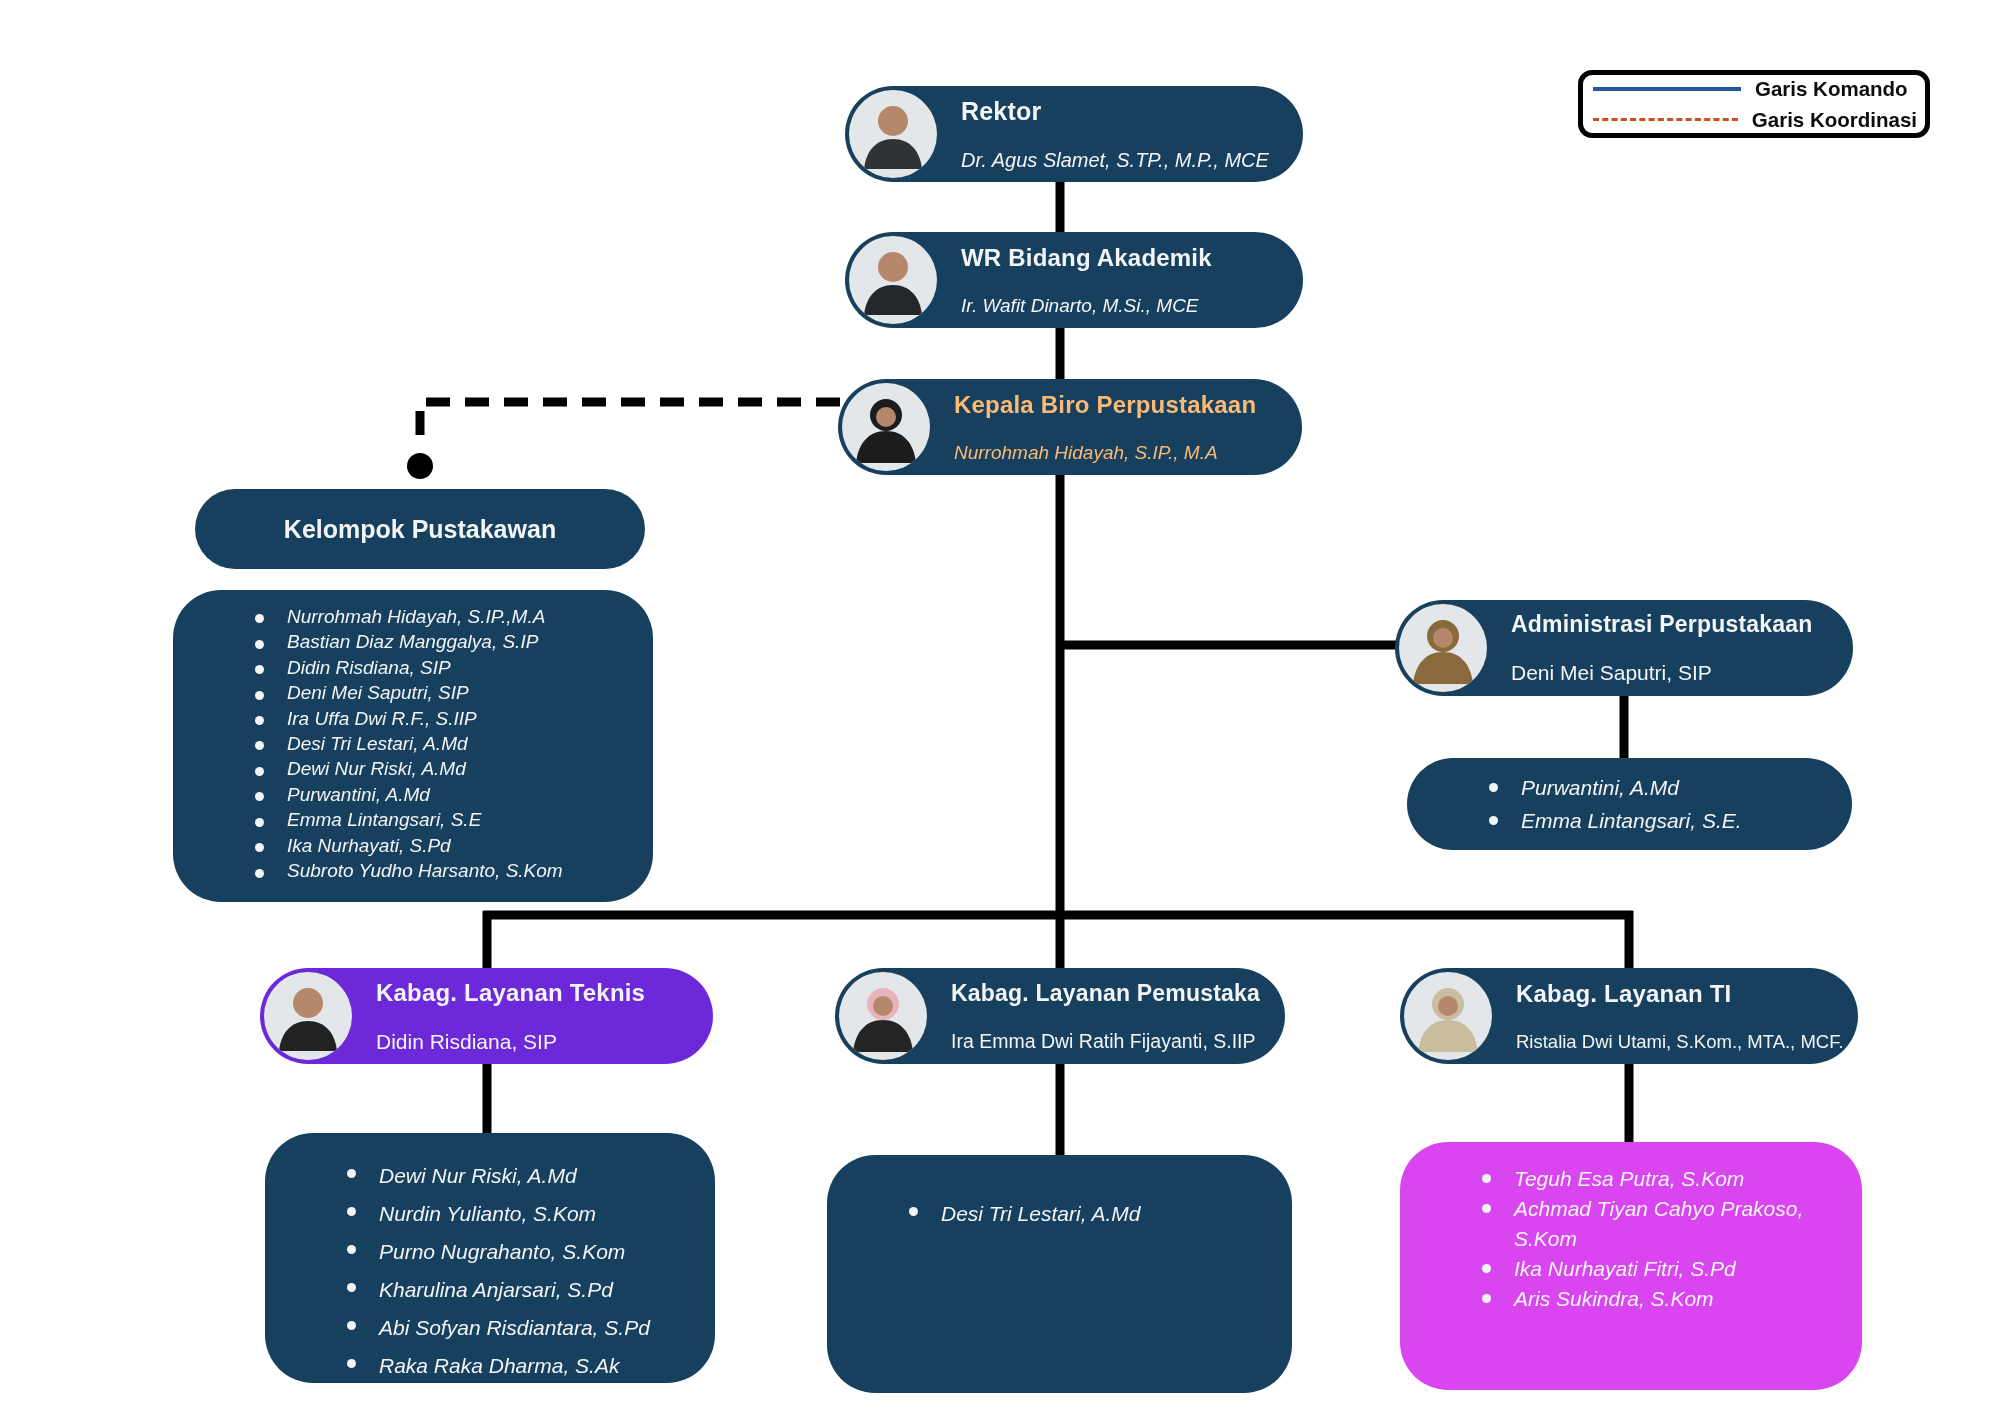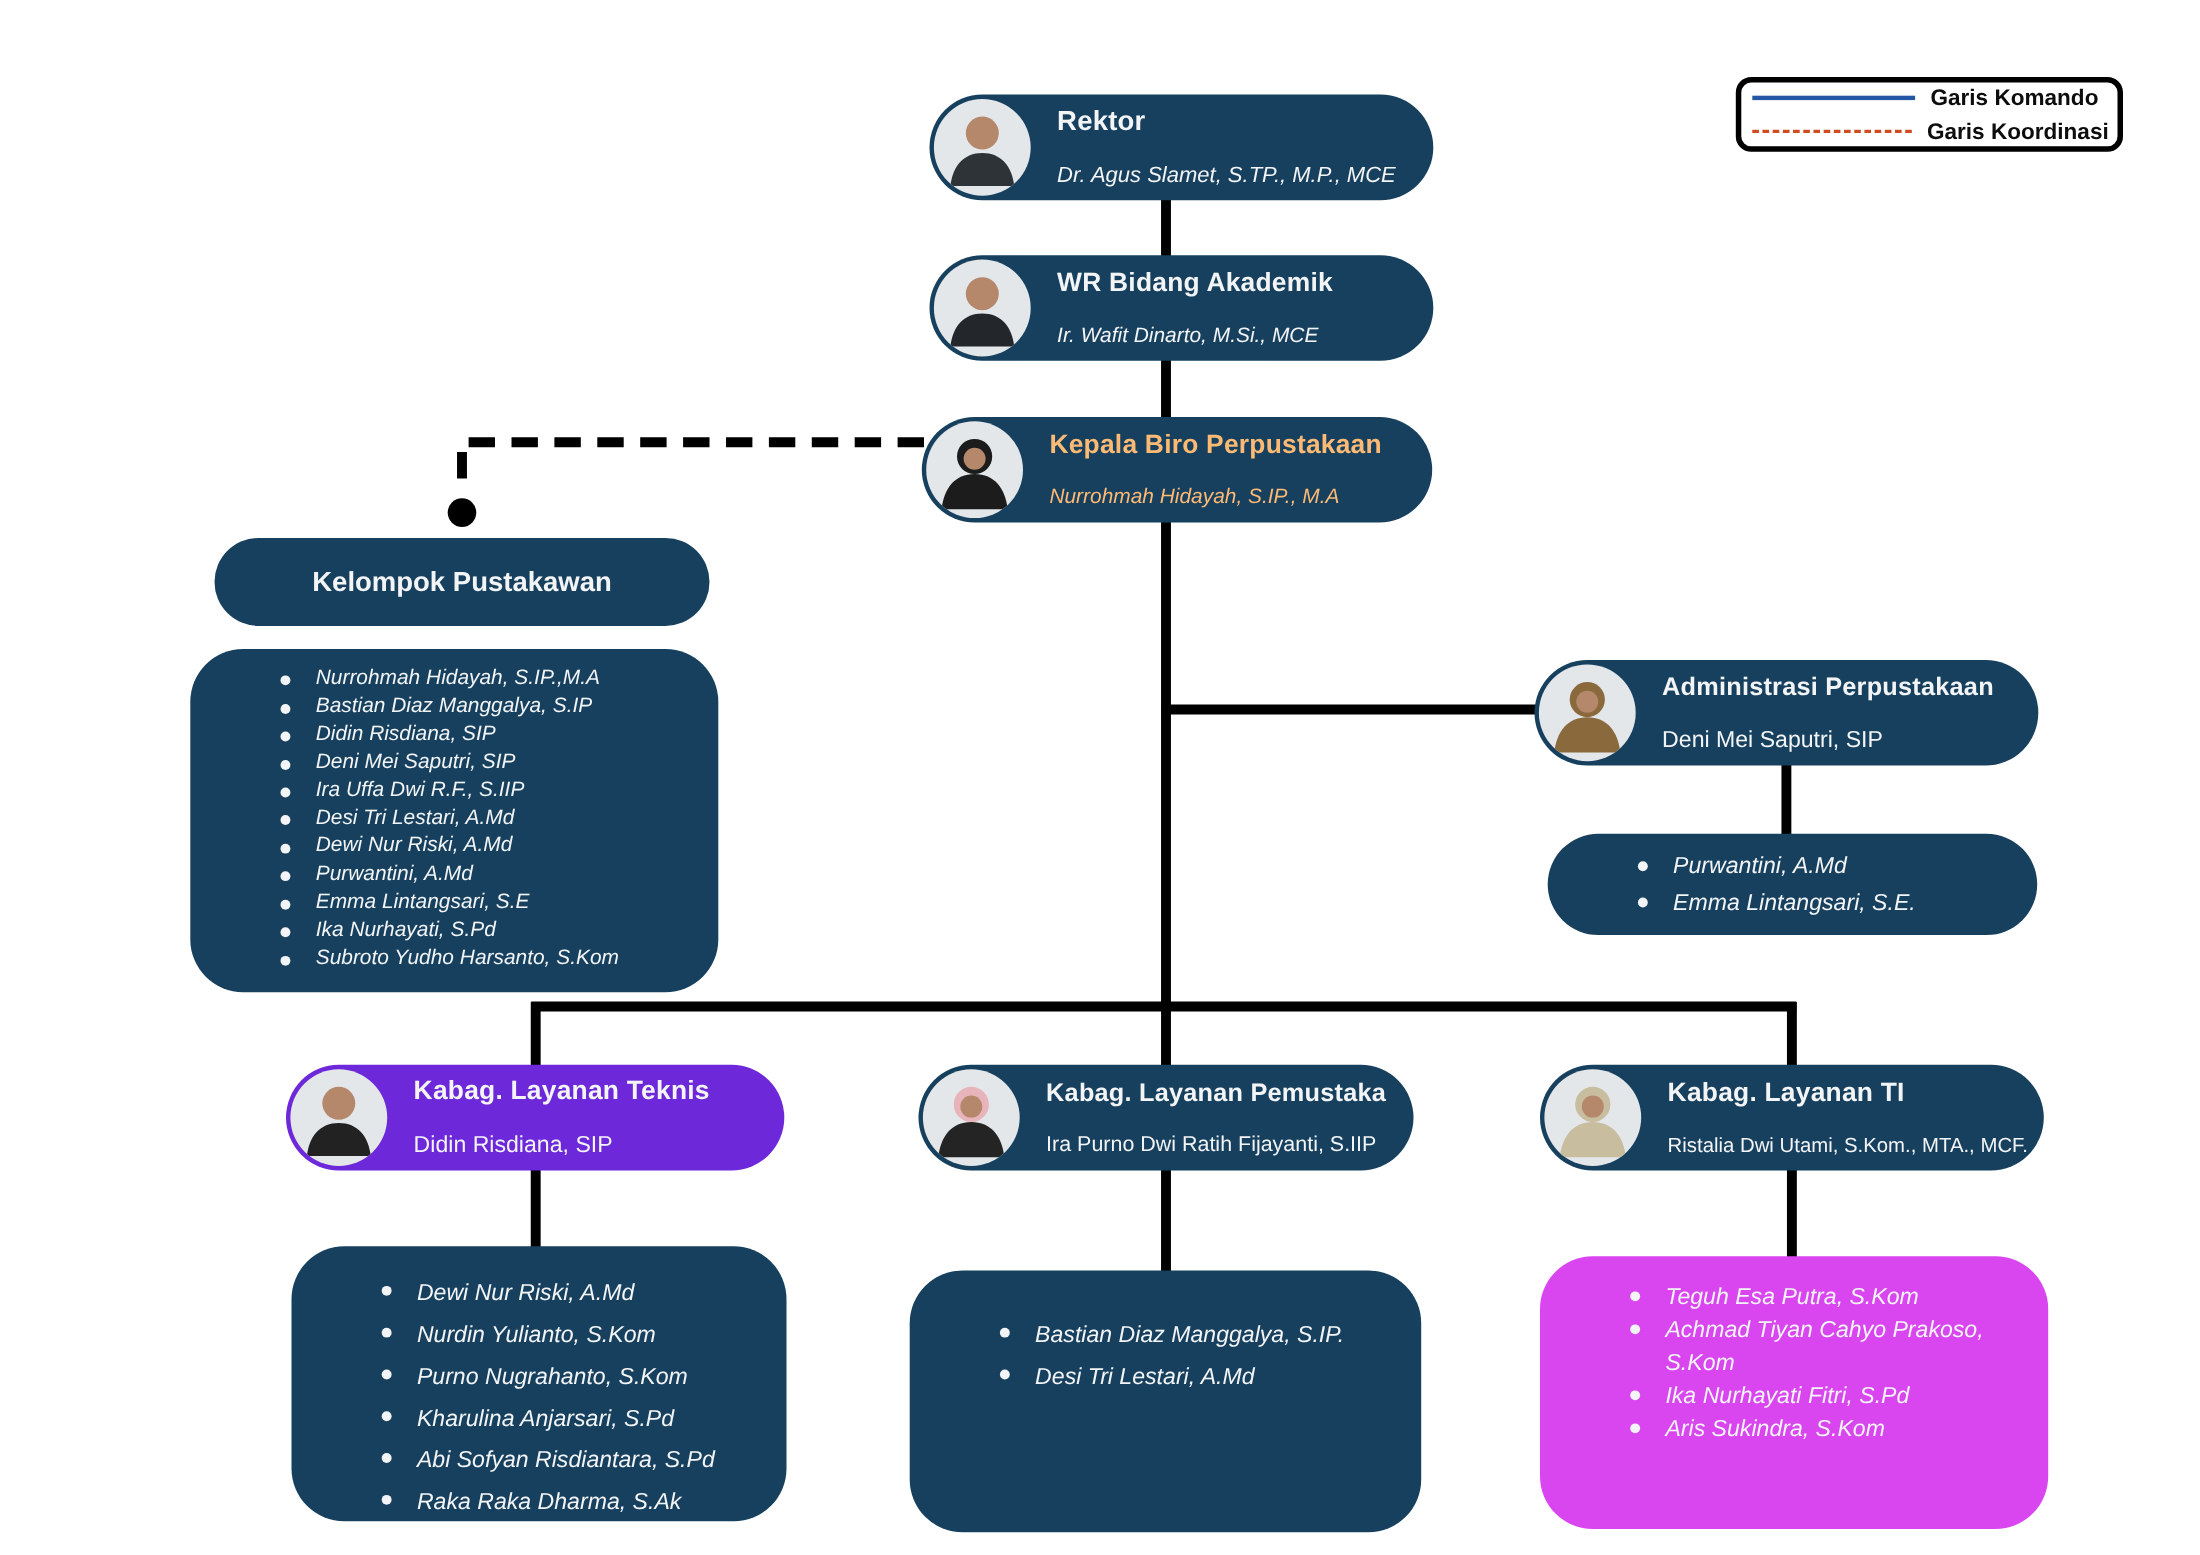--- a/index.html
+++ b/index.html
@@ -228,26 +228,25 @@
   <div class="card" id="card-pemustaka" style="background-color: rgb(23, 64, 94); color: rgb(242, 244, 246);">
     <div class="avatar">
       <svg viewBox="0 0 88 88">
         <circle cx="44" cy="32" r="16" fill="#e8b4bc"></circle>
         <circle cx="44" cy="34" r="10" fill="#b5876b"></circle>
         <path d="M44 48c-18 0-28 13-30 32h60c-2-19-12-32-30-32z" fill="#242424"></path>
       </svg>
     </div>
     <div class="cardtxt">
       <div class="ctitle">Kabag. Layanan Pemustaka</div>
-      <div class="csub">Ira Purno Dwi Ratih Fijayanti, S.IIP</div>
+      <div class="csub">Ira Emma Dwi Ratih Fijayanti, S.IIP</div>
     </div>
   </div>
   <div class="listbox" id="list-pemustaka" style="background-color: rgb(23, 64, 94); color: rgb(242, 244, 246);">
     <ul>
-        <li>Bastian Diaz Manggalya, S.IP.</li>
         <li>Desi Tri Lestari, A.Md</li>
       </ul>
   </div>
 
   <div class="card" id="card-ti" style="background-color: rgb(23, 64, 94); color: rgb(242, 244, 246);">
     <div class="avatar">
       <svg viewBox="0 0 88 88">
         <circle cx="44" cy="32" r="16" fill="#c9bd9f"></circle>
         <circle cx="44" cy="34" r="10" fill="#b5876b"></circle>
         <path d="M44 48c-18 0-28 13-30 32h60c-2-19-12-32-30-32z" fill="#c9bd9f"></path>

